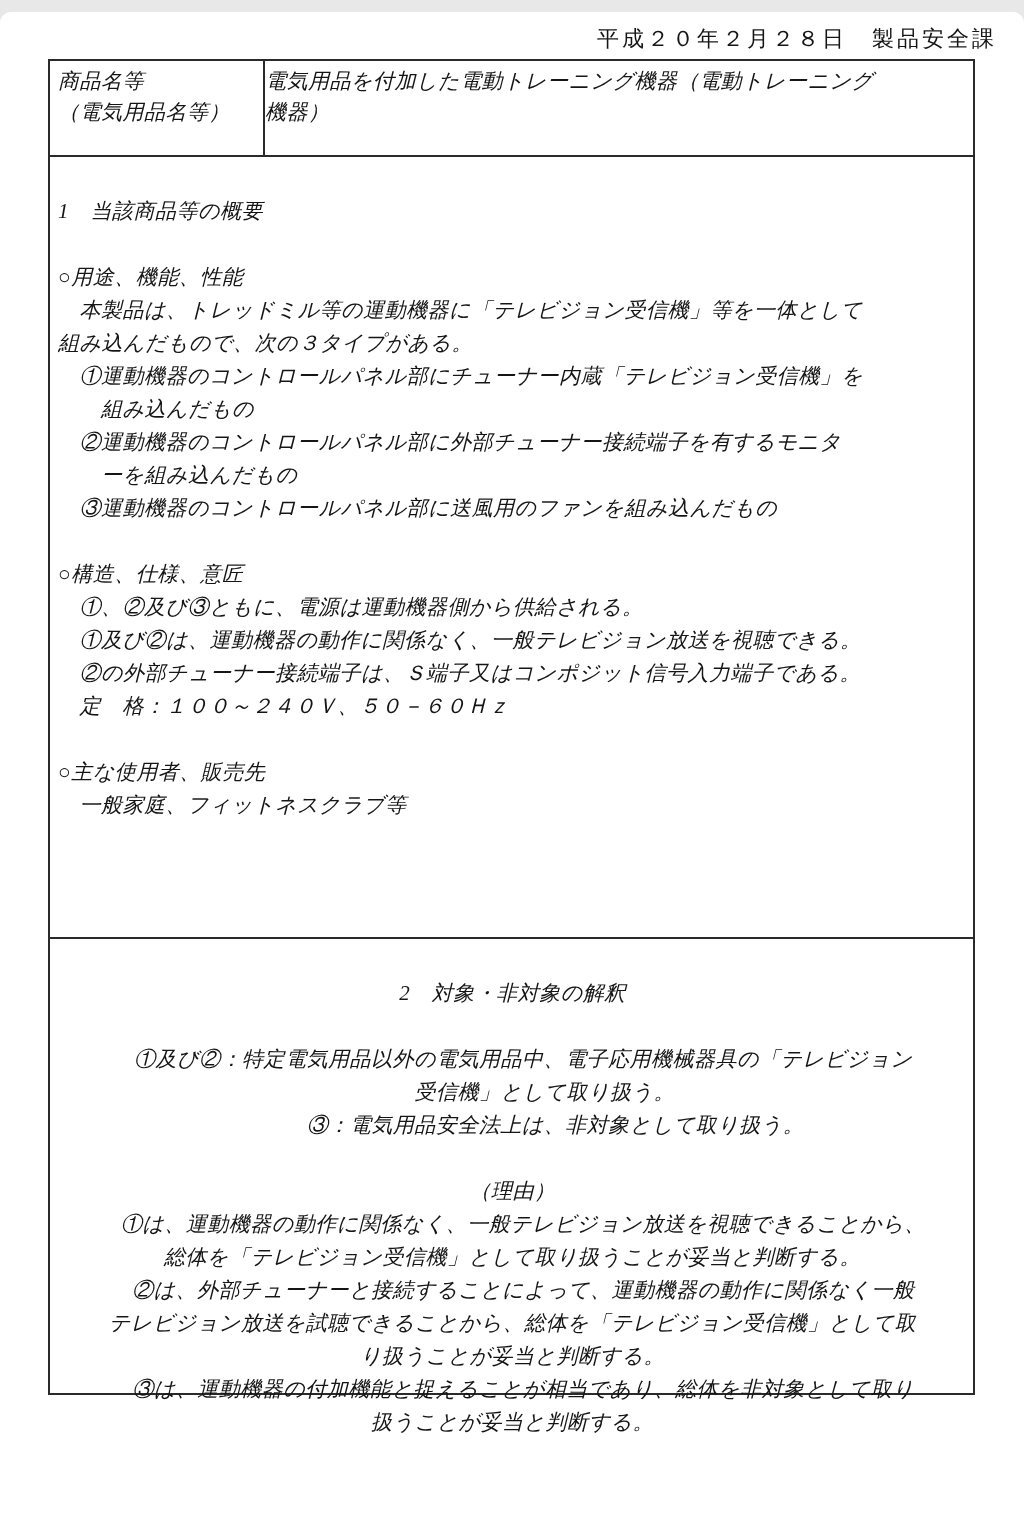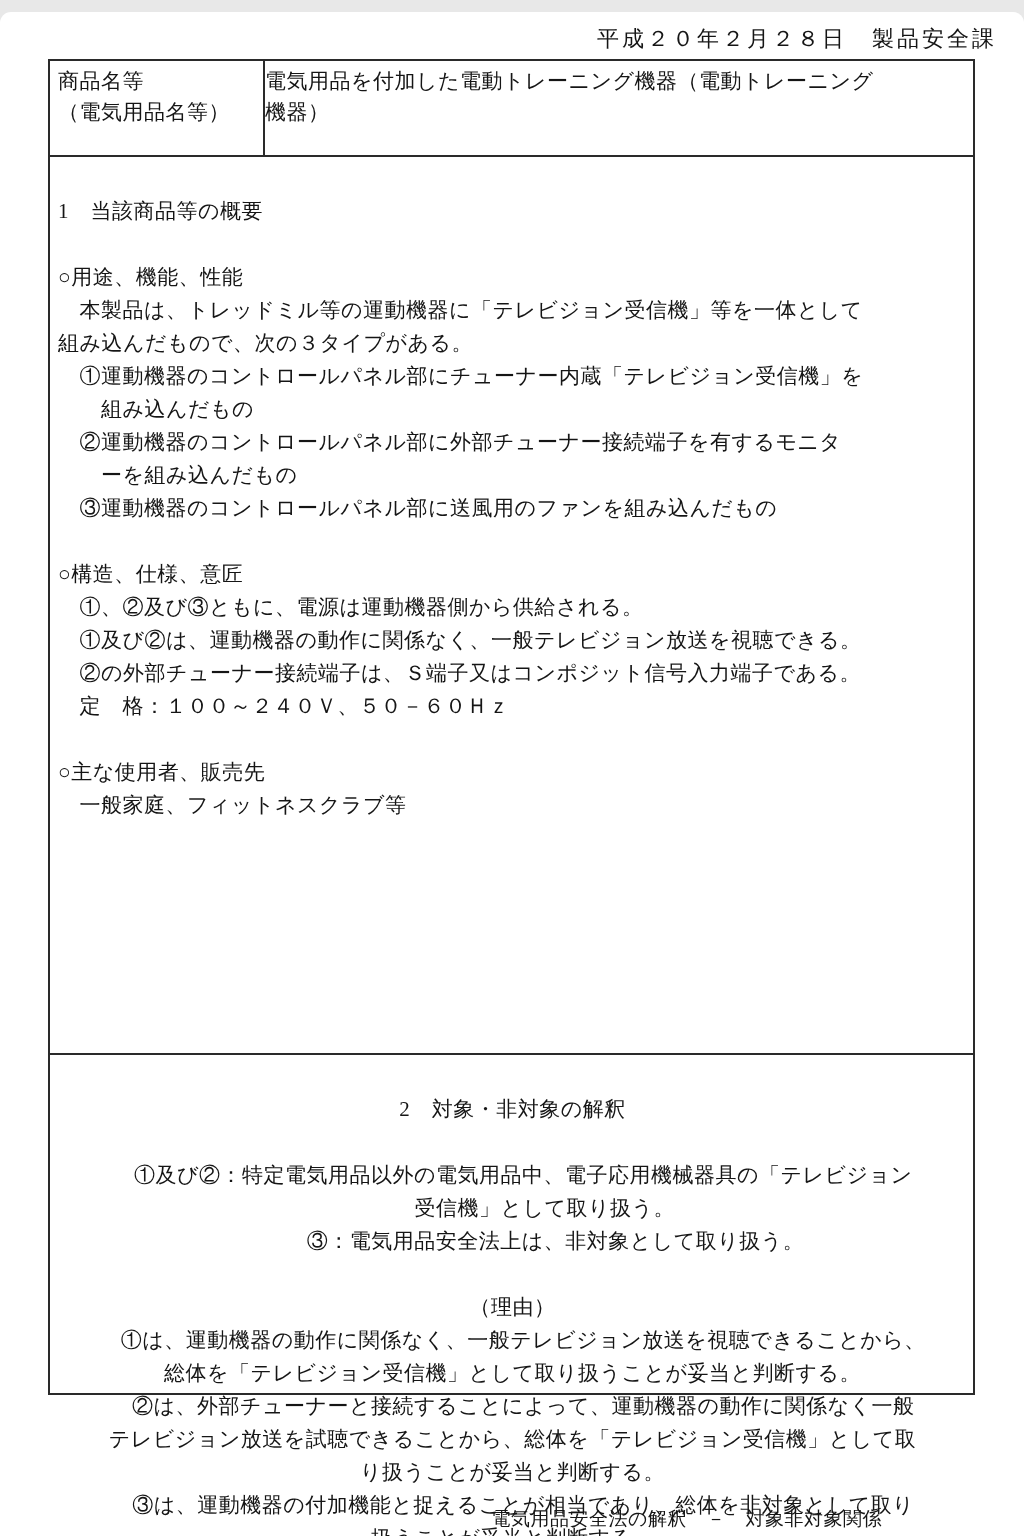--- a/index.html
+++ b/index.html
@@ -33,38 +33,38 @@
   .doc-table{
     position:absolute;
     left:48px;
     top:47px;
     width:927px;
     height:1336px;
     border:2px solid var(--border);
     box-sizing:border-box;
     background:var(--paper);
   }
-  .row{box-sizing:border-box;}
+  .row{box-sizing:border-box;font-style:italic;}
   .row-product{
     display:flex;
     height:96px;
     border-bottom:2px solid var(--border);
   }
   .cell{box-sizing:border-box;}
   .cell-label{
     width:215px;
     border-right:2px solid var(--border);
     padding:5px 4px 0 8px;
   }
   .cell-value{
     flex:1;
     padding:5px 8px 0 0;
   }
   .row-section1{
-    height:898px;
+    height:782px;
     border-bottom:2px solid var(--border);
     padding:38px 6px 0 8px;
   }
   .row-section2{
     height:538px;
     padding:38px 6px 0 8px;
     text-align:center;
   }
   .textblock{
     font-size:21px;
@@ -139,15 +139,14 @@
 総体を「テレビジョン受信機」として取り扱うことが妥当と判断する。
 　②は、外部チューナーと接続することによって、運動機器の動作に関係なく一般
 テレビジョン放送を試聴できることから、総体を「テレビジョン受信機」として取
 り扱うことが妥当と判断する。
 　③は、運動機器の付加機能と捉えることが相当であり、総体を非対象として取り
 扱うことが妥当と判断する。</div>
     </div>
 
   </div>
 
-  <div class="footer-note">電気用品安全法の解釈　－　対象非対象関係</div>
 
 </div>
 
 </body></html>

